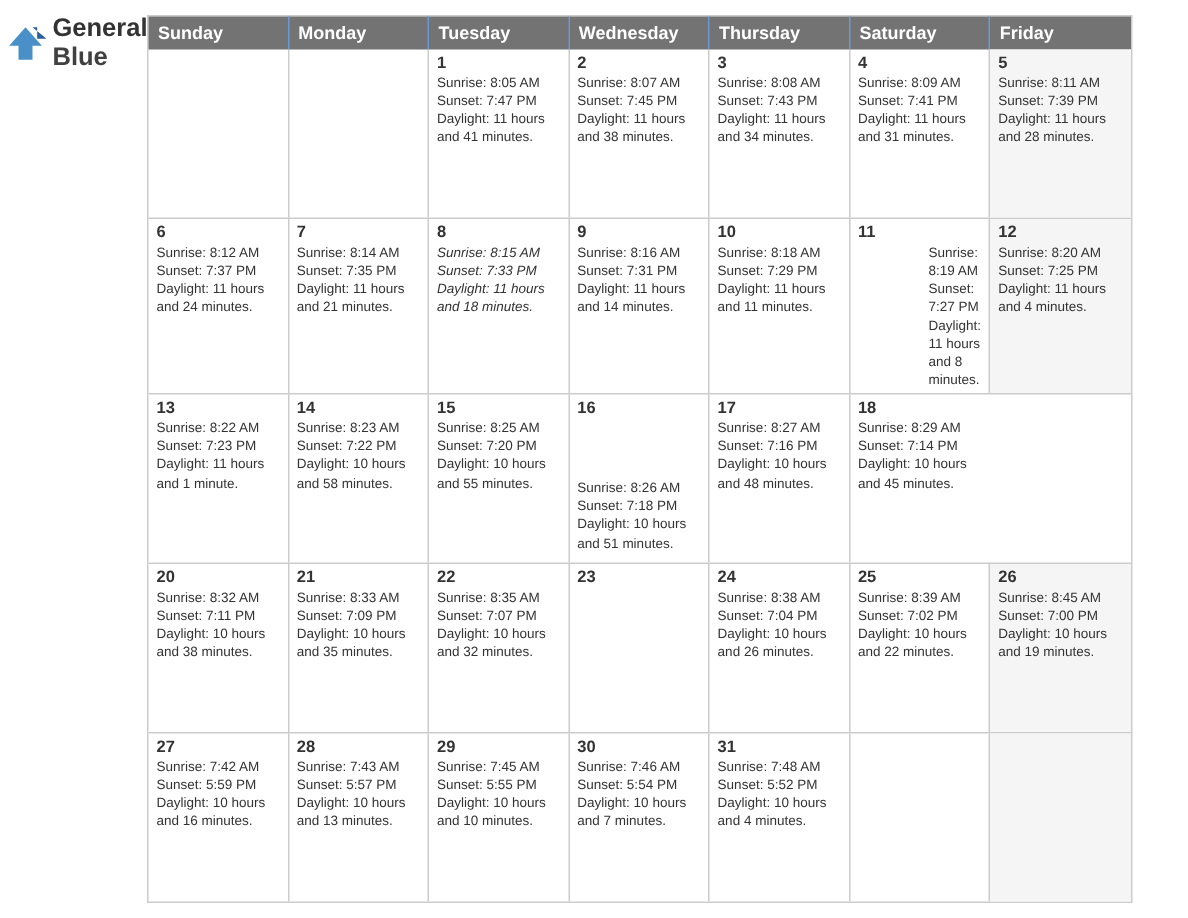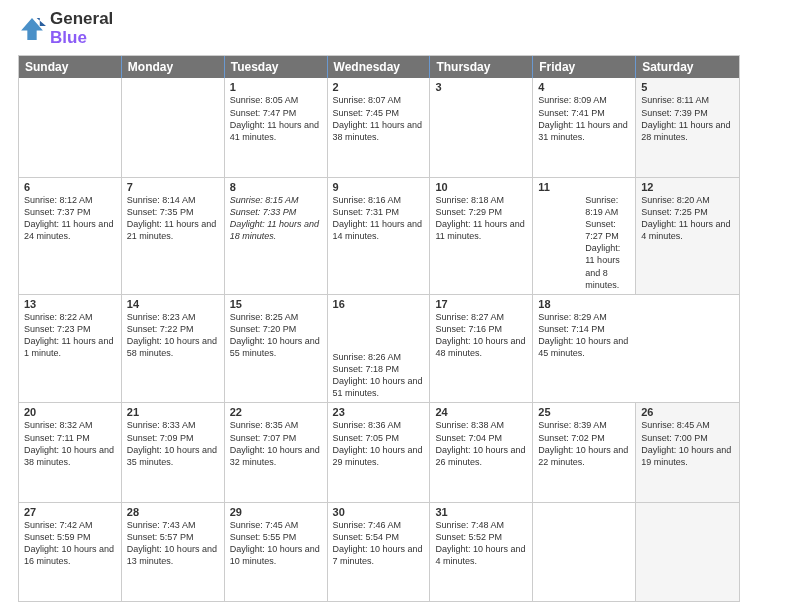--- a/index.html
+++ b/index.html
@@ -6,23 +6,22 @@
     body {
       font-family: Arial, sans-serif;
       background: #fff;
       width: 792px;
       height: 612px;
       overflow: hidden;
     }
     .page {
       width: 758px;
       height: 612px;
-      padding: 10px 18px;
-      display: flex;
-      flex-direction: column;
+      padding: 10px 3px;
+      display: flex;
     }
     .header {
       display: flex;
       justify-content: space-between;
       align-items: flex-start;
       margin-bottom: 8px;
     }
     .logo {
       display: flex;
       align-items: center;
@@ -105,59 +104,62 @@
   <div class="header">
     <div class="logo">
       <svg class="logo-icon" viewBox="0 0 36 36">
         <polygon points="18,4 32,20 24,20 24,32 12,32 12,20 4,20" fill="#4a90c8"></polygon>
         <polygon points="24,4 36,14 28,14 28,4" fill="#2a5f9e"></polygon>
       </svg>
       <div>
         <div style="font-size:17px;font-weight:bold;color:#333;line-height:1.1">
           <span style="color:#333">General</span>
         </div>
-        <div style="font-size:17px;font-weight:bold;color:#8b5cf6;line-height:1.1">
+        <div style="font-size:17px;font-weight:bold;color:#404040;line-height:1.1">
           <span>Blue</span>
         </div>
       </div>
     </div>
     <div class="title-block">
       <div class="month-title"></div>
       <div class="location"></div>
     </div>
   </div>
 
   <div class="calendar">
     <div class="cal-header-row" id="cal-header">
         <div class="cal-header-cell">Sunday</div>
         <div class="cal-header-cell">Monday</div>
         <div class="cal-header-cell">Tuesday</div>
         <div class="cal-header-cell">Wednesday</div>
         <div class="cal-header-cell">Thursday</div>
+        <div class="cal-header-cell">Saturday</div>
         <div class="cal-header-cell">Friday</div>
-        <div class="cal-header-cell">Saturday</div>
       </div>
     <div class="cal-body" id="cal-body">
         <div class="cal-row">
           <div class="cal-cell"></div>
           <div class="cal-cell"></div>
           <div class="cal-cell">
             <span class="day-num">1</span>
             <div class="cell-text" style="white-space: pre-line;">Sunrise: 8:05 AM
 Sunset: 7:47 PM
 Daylight: 11 hours and 41 minutes.</div>
           </div>
           <div class="cal-cell">
             <span class="day-num">2</span>
             <div class="cell-text" style="white-space: pre-line;">Sunrise: 8:07 AM
 Sunset: 7:45 PM
 Daylight: 11 hours and 38 minutes.</div>
           </div>
           <div class="cal-cell">
             <span class="day-num">3</span>
+            <div class="cell-text" style="white-space: pre-line;">Sunrise: 8:08 AM
+Sunset: 7:43 PM
+Daylight: 11 hours and 34 minutes.</div>
           </div>
           <div class="cal-cell">
             <span class="day-num">4</span>
             <div class="cell-text" style="white-space: pre-line;">Sunrise: 8:09 AM
 Sunset: 7:41 PM
 Daylight: 11 hours and 31 minutes.</div>
           </div>
           <div class="cal-cell shaded">
             <span class="day-num">5</span>
             <div class="cell-text" style="white-space: pre-line;">Sunrise: 8:11 AM
@@ -261,23 +263,20 @@
 Daylight: 10 hours and 35 minutes.</div>
           </div>
           <div class="cal-cell">
             <span class="day-num">22</span>
             <div class="cell-text" style="white-space: pre-line;">Sunrise: 8:35 AM
 Sunset: 7:07 PM
 Daylight: 10 hours and 32 minutes.</div>
           </div>
           <div class="cal-cell">
             <span class="day-num">23</span>
-            <div class="cell-text" style="white-space: pre-line;">Sunrise: 8:36 AM
-Sunset: 7:05 PM
-Daylight: 10 hours and 29 minutes.</div>
           </div>
           <div class="cal-cell">
             <span class="day-num">24</span>
             <div class="cell-text" style="white-space: pre-line;">Sunrise: 8:38 AM
 Sunset: 7:04 PM
 Daylight: 10 hours and 26 minutes.</div>
           </div>
           <div class="cal-cell">
             <span class="day-num">25</span>
             <div class="cell-text" style="white-space: pre-line;">Sunrise: 8:39 AM

